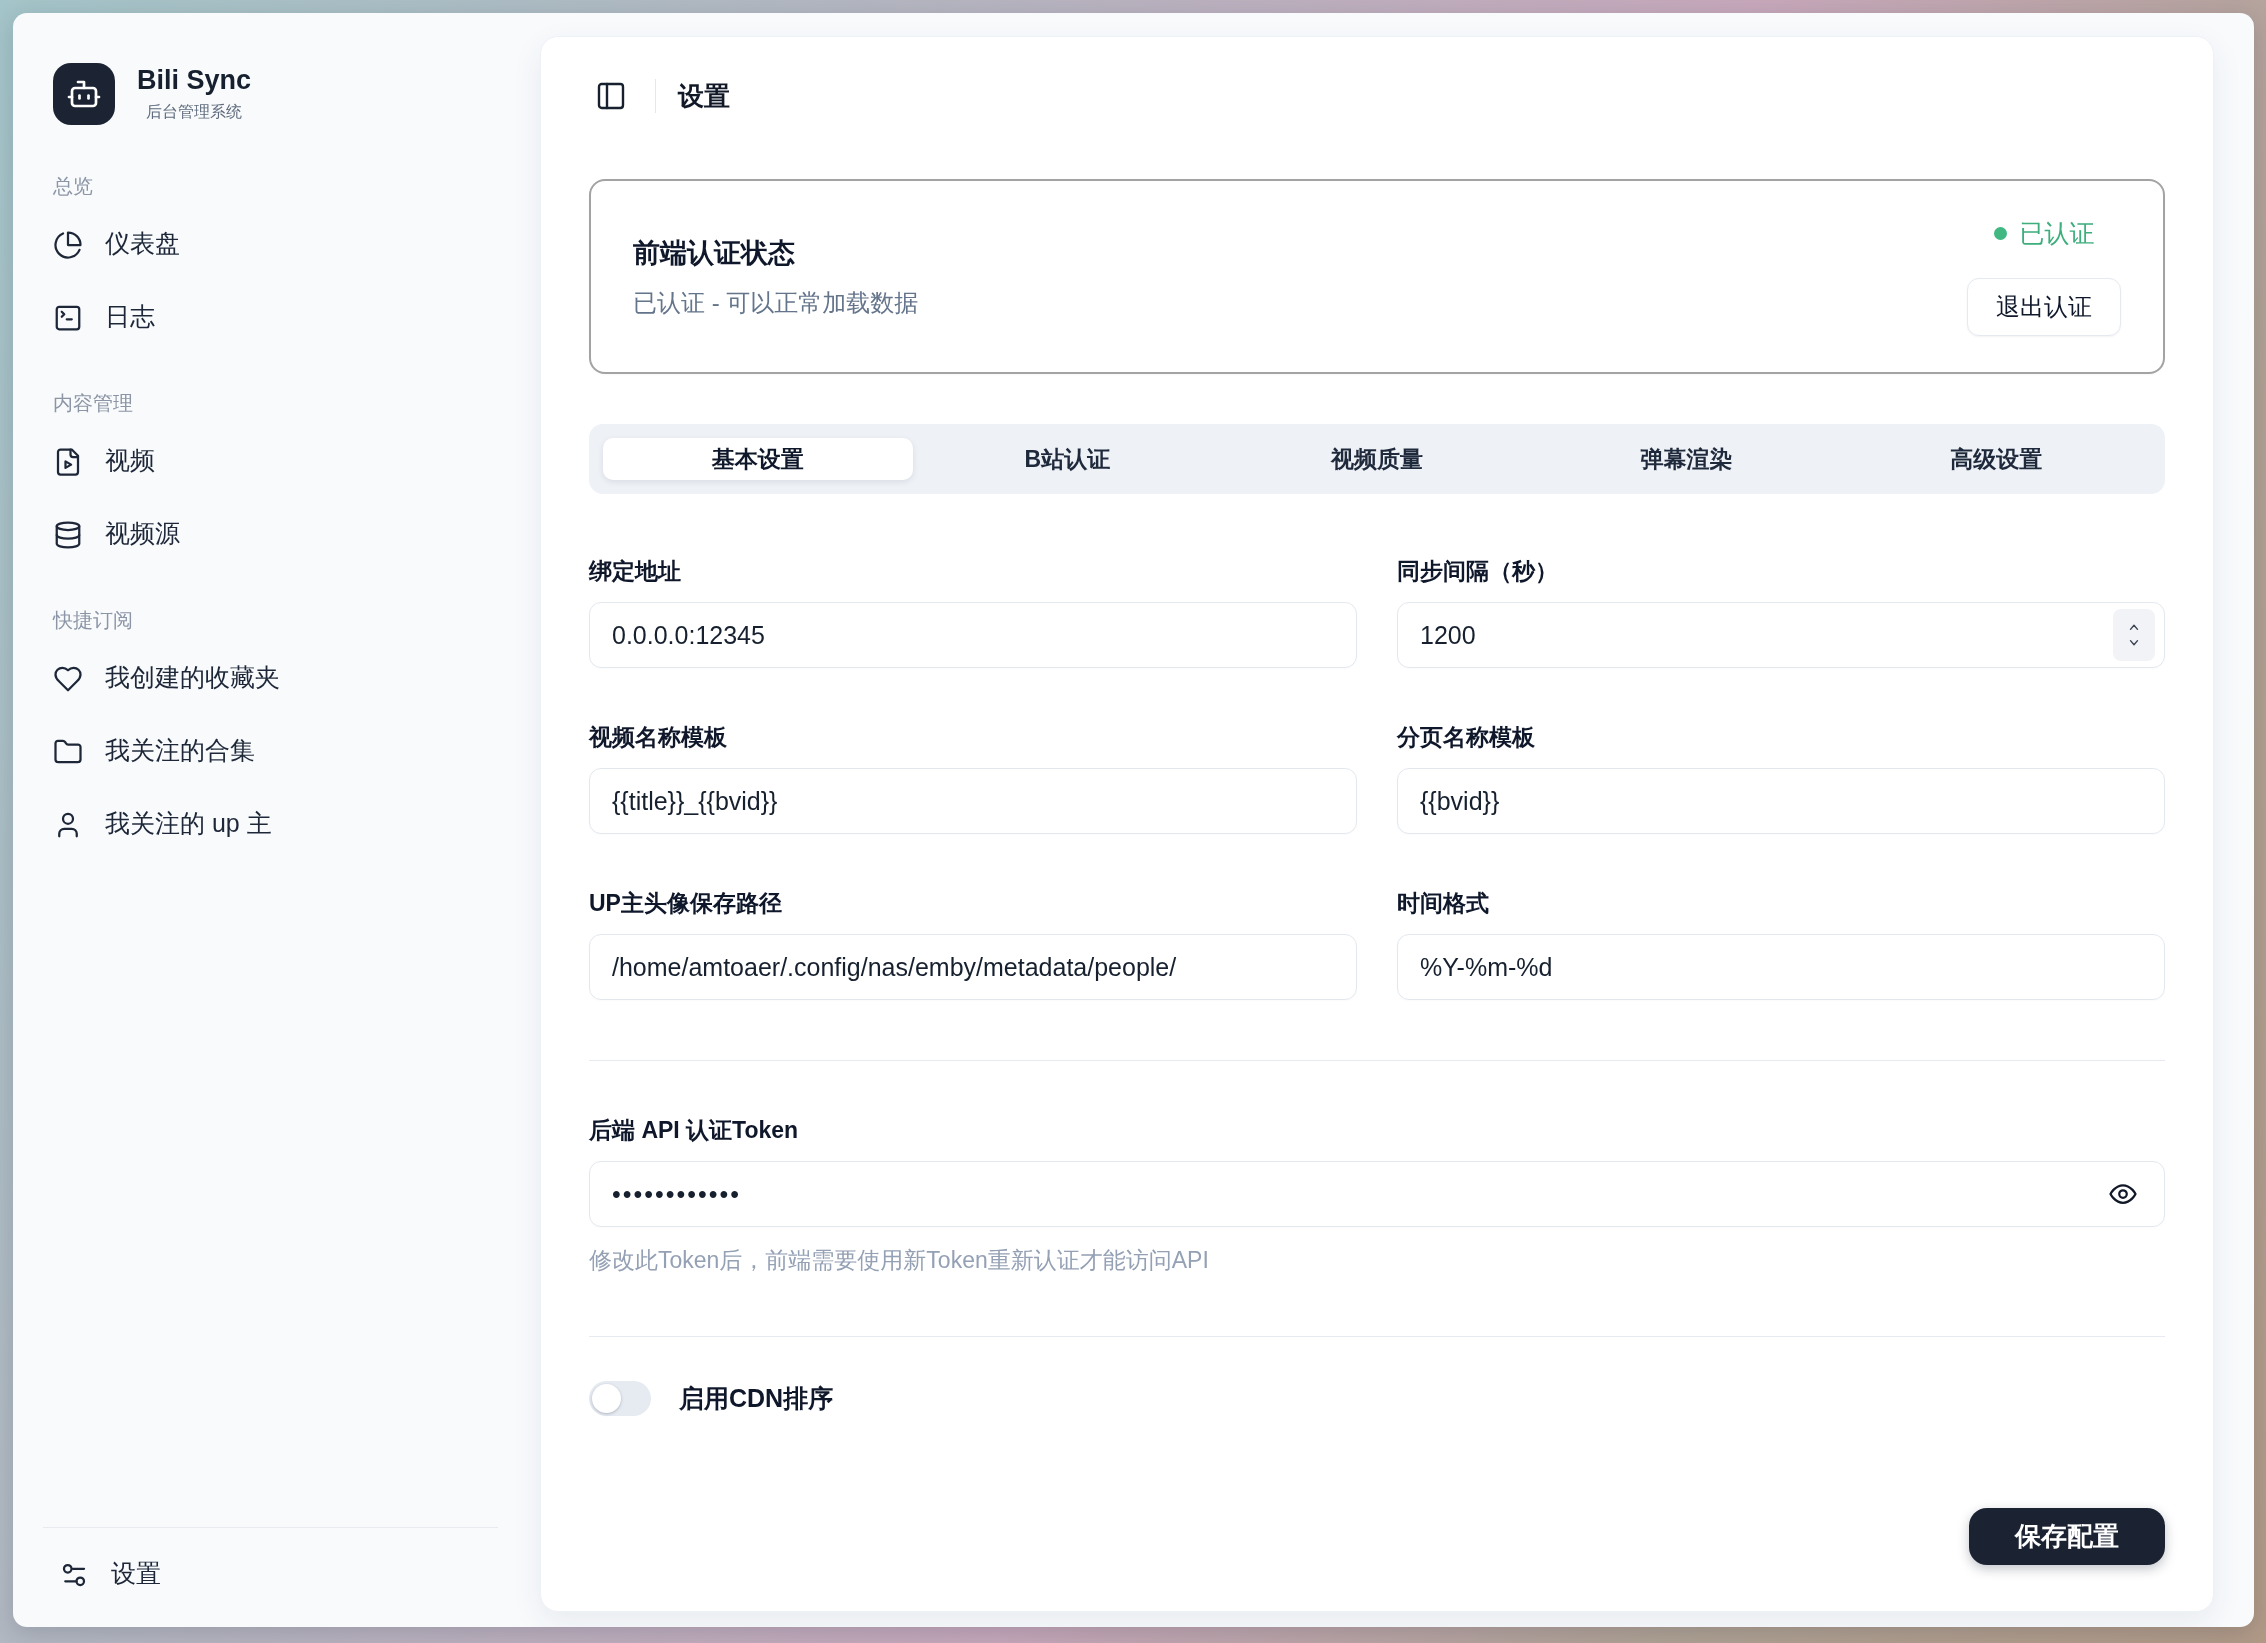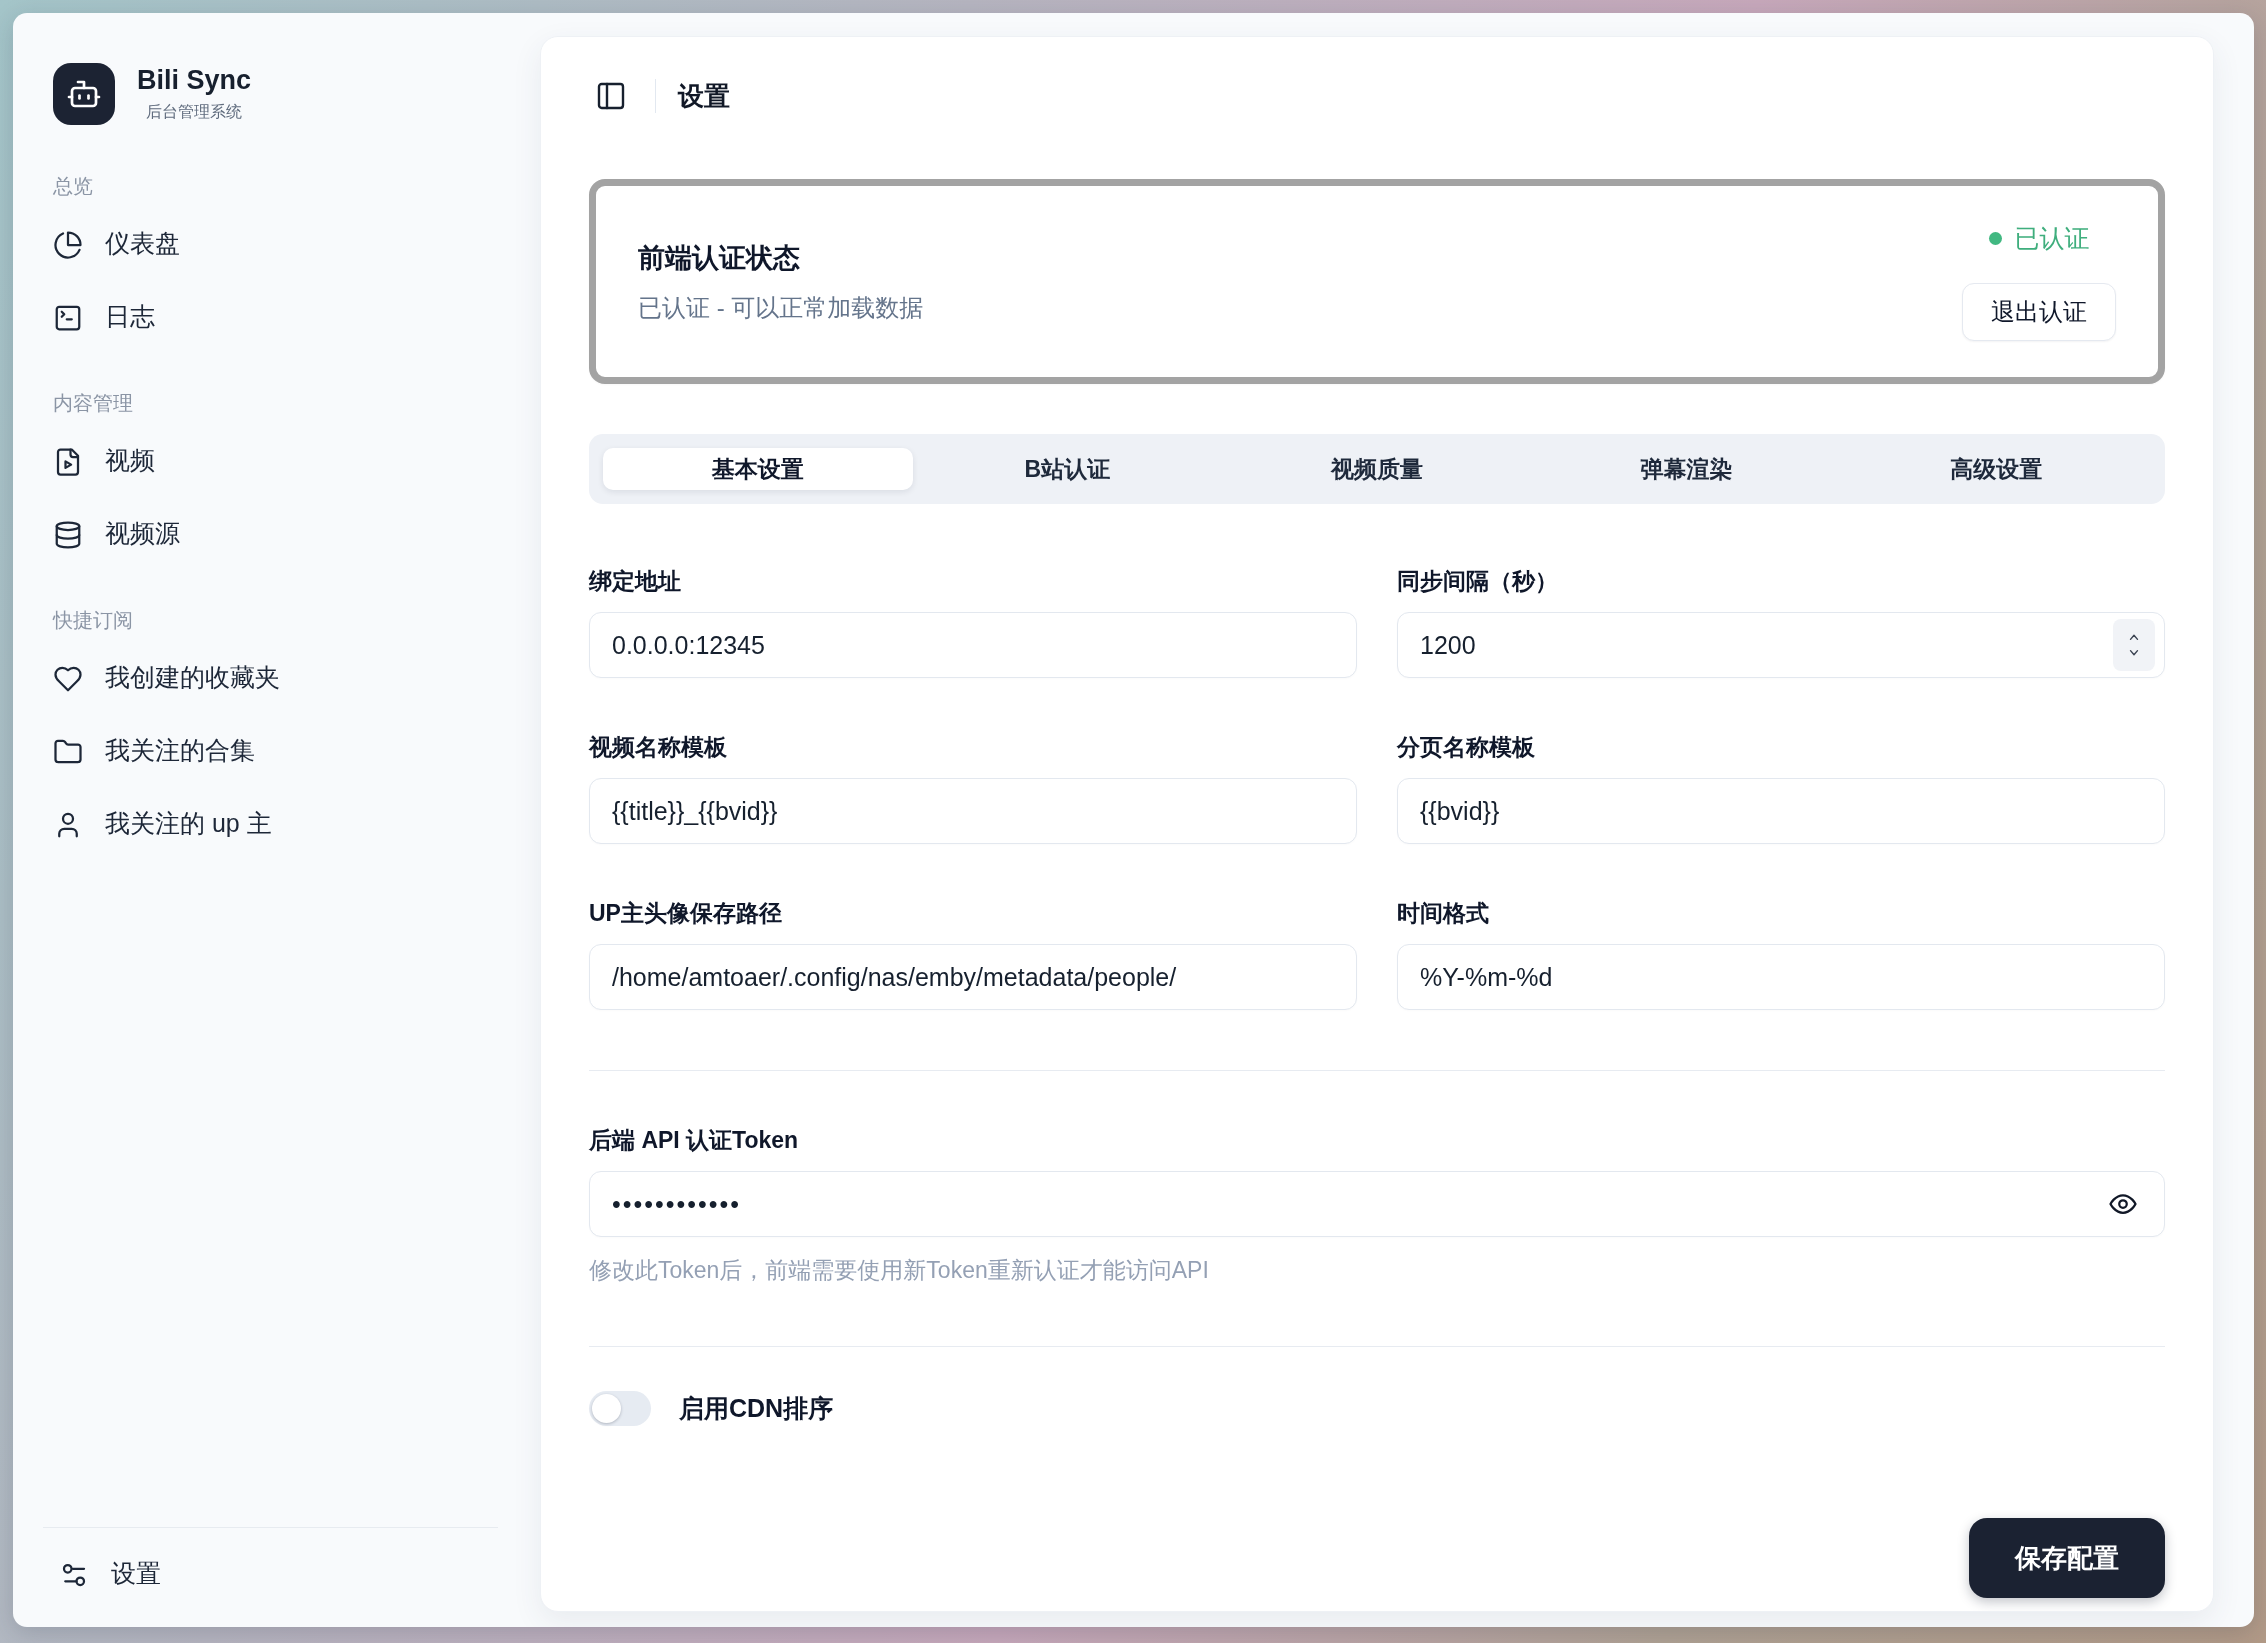--- a/index.html
+++ b/index.html
@@ -62,21 +62,21 @@
     overflow: hidden;
   }
   .main-header { display: flex; align-items: center; padding-top: 34px; height: 84px; }
   .panel-toggle { width: 44px; height: 44px; border: none; background: transparent; display: flex; align-items: center; justify-content: center; cursor: pointer; border-radius: 8px; }
   .panel-toggle svg { width: 32px; height: 32px; stroke: #17202e; }
   .vsep { width: 1px; height: 34px; background: #e2e8f0; margin: 0 22px; }
   .page-title { font-size: 26px; font-weight: 600; color: #111827; }
   
   .auth-card {
     margin-top: 58px;
-    border: 7px solid #a3a3a3;
+    border: 2px solid #a3a3a3;
     border-radius: 16px;
     padding: 36px 42px;
     display: flex; align-items: center; justify-content: space-between;
     background: #fff;
     box-shadow: 0 1px 2px rgba(15,23,42,.03);
   }
   .card-title { font-size: 27px; font-weight: 700; color: #0f172a; }
   .card-sub { font-size: 24px; color: #64748b; margin-top: 16px; }
   .card-right { display: flex; align-items: center; gap: 28px; flex-direction: column; }
   .badge { display: flex; align-items: center; gap: 13px; }
@@ -146,21 +146,21 @@
     background: #e6ebf2; position: relative; cursor: pointer; flex: 0 0 62px;
   }
   .switch-thumb {
     position: absolute; left: 3px; top: 3px;
     width: 29px; height: 29px; border-radius: 50%;
     background: #fff; box-shadow: 0 1px 3px rgba(15,23,42,.25);
   }
   .toggle-label { font-size: 25px; font-weight: 600; color: #0f172a; }
   .save-row { margin-top: 92px; display: flex; justify-content: flex-end; }
   .save-btn {
-    height: 80px; padding: 0 46px; border-radius: 18px;
+    height: 57px; padding: 0 46px; border-radius: 18px;
     background: #1b2232; color: #fff;
     font-size: 26px; font-weight: 600; font-family: inherit;
     border: none; cursor: pointer;
     box-shadow: 0 4px 12px rgba(15,23,42,.25);
   }
 </style>
 </head>
 <body>
 
 <div class="app">

